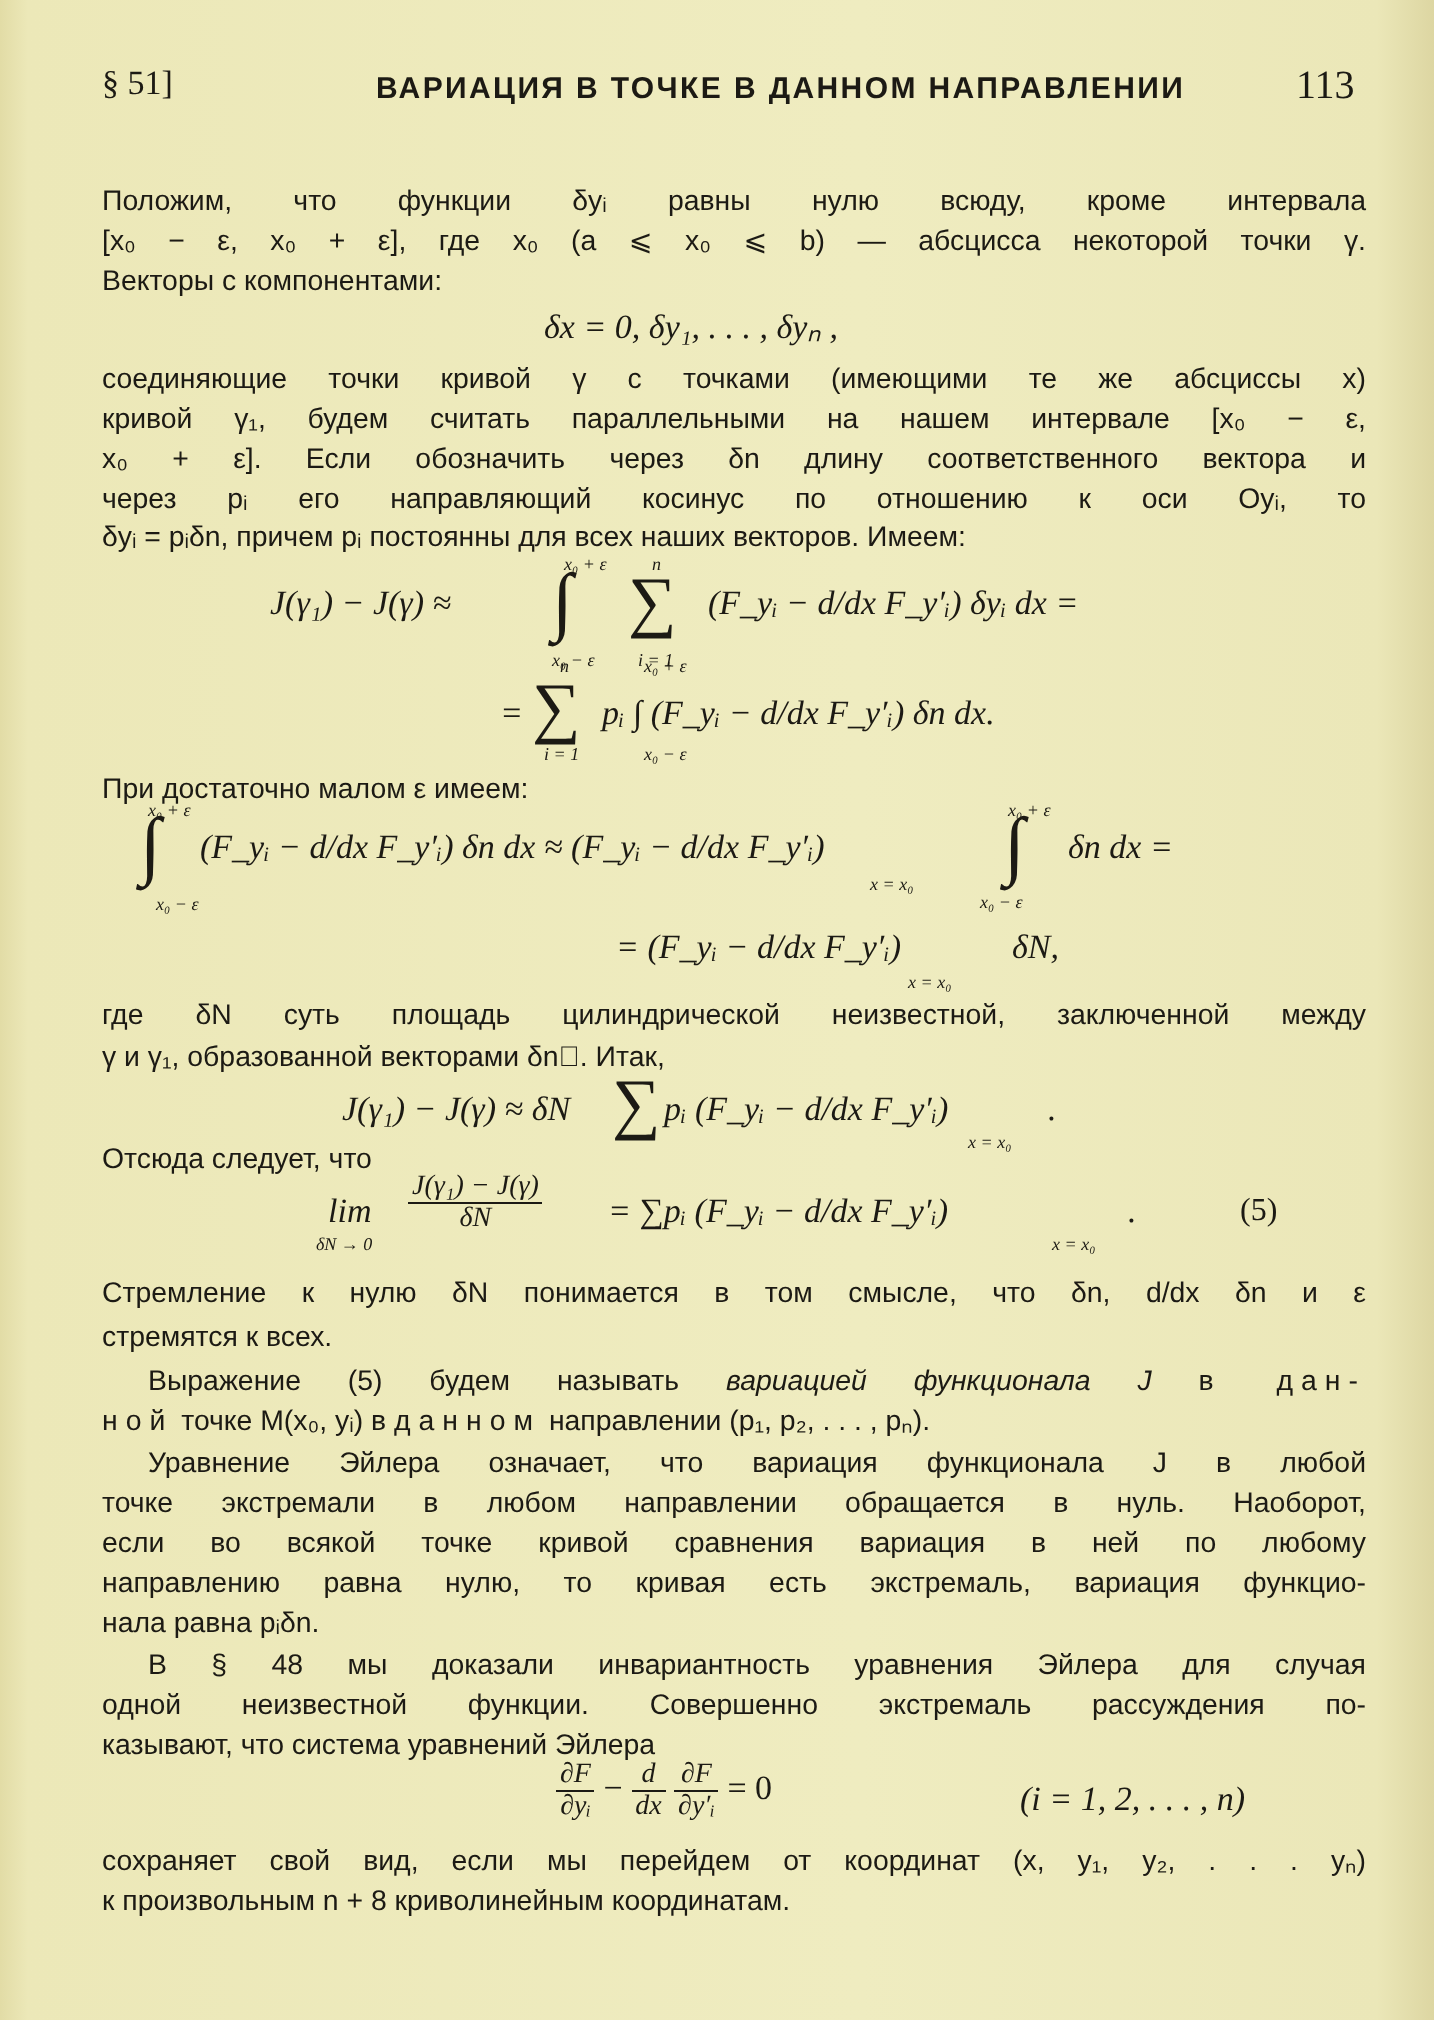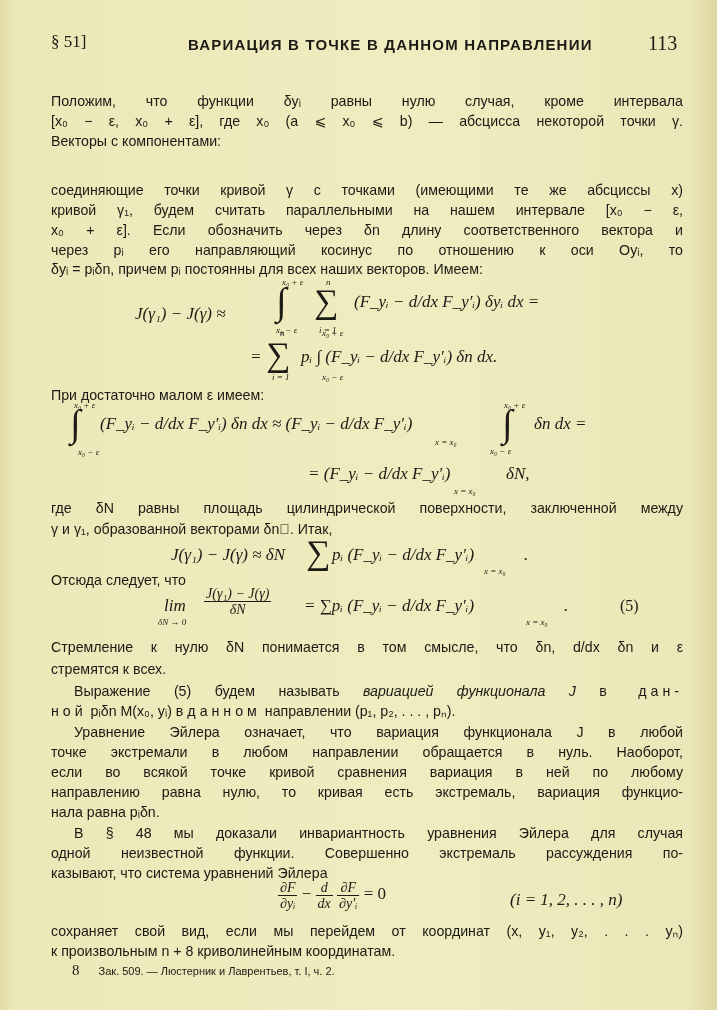--- a/index.html
+++ b/index.html
@@ -36,36 +36,37 @@
 </head>
 <body>
 
 <div class="page">
 
   <div class="abs hdr-sec">§ 51]</div>
   <div class="abs hdr-title">ВАРИАЦИЯ В ТОЧКЕ В ДАННОМ НАПРАВЛЕНИИ</div>
   <div class="abs hdr-page">113</div>
 
   <div class="txt">
-    <div class="line" style="top:91px">Положим, что функции δyᵢ равны нулю случая, кроме интервала</div>
+    <div class="line" style="top:91px">Положим, что функции δyᵢ равны нулю всюду, кроме интервала</div>
     <div class="line" style="top:111px">[x₀ − ε, x₀ + ε], где x₀ (a ⩽ x₀ ⩽ b) — абсцисса некоторой точки γ.</div>
     <div class="line last" style="top:131px">Векторы с компонентами:</div>
   </div>
 
+  <div class="eq" style="left:258px; top:151px;">δx = 0,  δy₁,  . . . ,  δyₙ ,</div>
 
   <div class="txt">
     <div class="line" style="top:180px">соединяющие точки кривой γ с точками (имеющими те же абсциссы x)</div>
     <div class="line" style="top:200px">кривой γ₁, будем считать параллельными на нашем интервале [x₀ − ε,</div>
     <div class="line" style="top:220px">x₀ + ε]. Если обозначить через δn длину соответственного вектора и</div>
     <div class="line" style="top:240px">через pᵢ его направляющий косинус по отношению к оси Oyᵢ, то</div>
     <div class="line last" style="top:259px">δyᵢ = pᵢδn, причем pᵢ постоянны для всех наших векторов. Имеем:</div>
   </div>
 
   <div>
-    <div class="eq" style="left:121px; top:292px;margin-top:12px;">J(γ₁) − J(γ) ≈</div>
+    <div class="eq" style="left:121px; top:292px;">J(γ₁) − J(γ) ≈</div>
     <span class="small" style="left:268px; top:277px;">x₀ + ε</span>
     <span class="integ" style="left:262px; top:282px;">∫</span>
     <span class="small" style="left:262px; top:325px;">x₀ − ε</span>
     <span class="small" style="left:312px; top:277px;">n</span>
     <span class="sigma" style="left:300px; top:285px;">∑</span>
     <span class="small" style="left:305px; top:325px;">i = 1</span>
     <div class="eq" style="left:340px; top:292px;">(F_yᵢ − d/dx F_y′ᵢ) δyᵢ dx =</div>
 
     <div class="eq" style="left:236px; top:347px;">=</div>
     <span class="small" style="left:266px; top:328px;">n</span>
@@ -90,21 +91,21 @@
     <span class="integ" style="left:488px; top:404px;">∫</span>
     <span class="small" style="left:476px; top:446px;">x₀ − ε</span>
     <div class="eq" style="left:520px; top:414px;">δn dx =</div>
 
     <div class="eq" style="left:294px; top:464px;">= (F_yᵢ − d/dx F_y′ᵢ)</div>
     <span class="small" style="left:440px; top:486px;">x = x₀</span>
     <div class="eq" style="left:492px; top:464px;">δN,</div>
   </div>
 
   <div class="txt">
-    <div class="line" style="top:498px">где δN равны площадь цилиндрической поверхности, заключенной между</div>
+    <div class="line" style="top:498px">где δN суть площадь цилиндрической неизвестной, заключенной между</div>
     <div class="line last" style="top:519px">γ и γ₁, образованной векторами δn⃗. Итак,</div>
   </div>
 
   <div>
     <div class="eq" style="left:157px; top:545px;">J(γ₁) − J(γ) ≈ δN</div>
     <span class="sigma" style="left:292px; top:536px;">∑</span>
     <div class="eq" style="left:318px; top:545px;">pᵢ (F_yᵢ − d/dx F_y′ᵢ)</div>
     <span class="small" style="left:470px; top:566px;">x = x₀</span>
     <div class="eq" style="left:510px; top:545px;">.</div>
   </div>
@@ -134,21 +135,21 @@
   </div>
 
   <div class="txt">
     <div class="line ind" style="top:681px">
       <span>Выражение (5) будем называть</span>
       <span class="it">вариацией функционала J</span>
       <span class="sp">в дан-</span>
     </div>
     <div class="line last" style="top:701px">
       <span class="sp">ной</span>
-      <span>pᵢδn M(x₀, yᵢ) в</span>
+      <span>точке M(x₀, yᵢ) в</span>
       <span class="sp">данном</span>
       <span>направлении (p₁, p₂, . . . , pₙ).</span>
     </div>
   </div>
 
   <div class="txt">
     <div class="line ind" style="top:722px">Уравнение Эйлера означает, что вариация функционала J в любой</div>
     <div class="line" style="top:742px">точке экстремали в любом направлении обращается в нуль. Наоборот,</div>
     <div class="line" style="top:762px">если во всякой точке кривой сравнения вариация в ней по любому</div>
     <div class="line" style="top:782px">направлению равна нулю, то кривая есть экстремаль, вариация функцио-</div>
@@ -177,18 +178,14 @@
     </span>
     <span class="up">= 0</span>
   </div>
   <div class="eq" style="left:496px; top:890px;">(i = 1, 2, . . . , n)</div>
 
   <div class="txt">
     <div class="line" style="top:921px">сохраняет свой вид, если мы перейдем от координат (x, y₁, y₂, . . . yₙ)</div>
     <div class="line last" style="top:941px">к произвольным n + 8 криволинейным координатам.</div>
   </div>
 
-  <div class="abs footer">
-    <span class="sig">8</span>
-    <span>Зак. 509. — Люстерник и Лаврентьев, т. I, ч. 2.</span>
-  </div>
 
 </div>
 
 </body></html>

